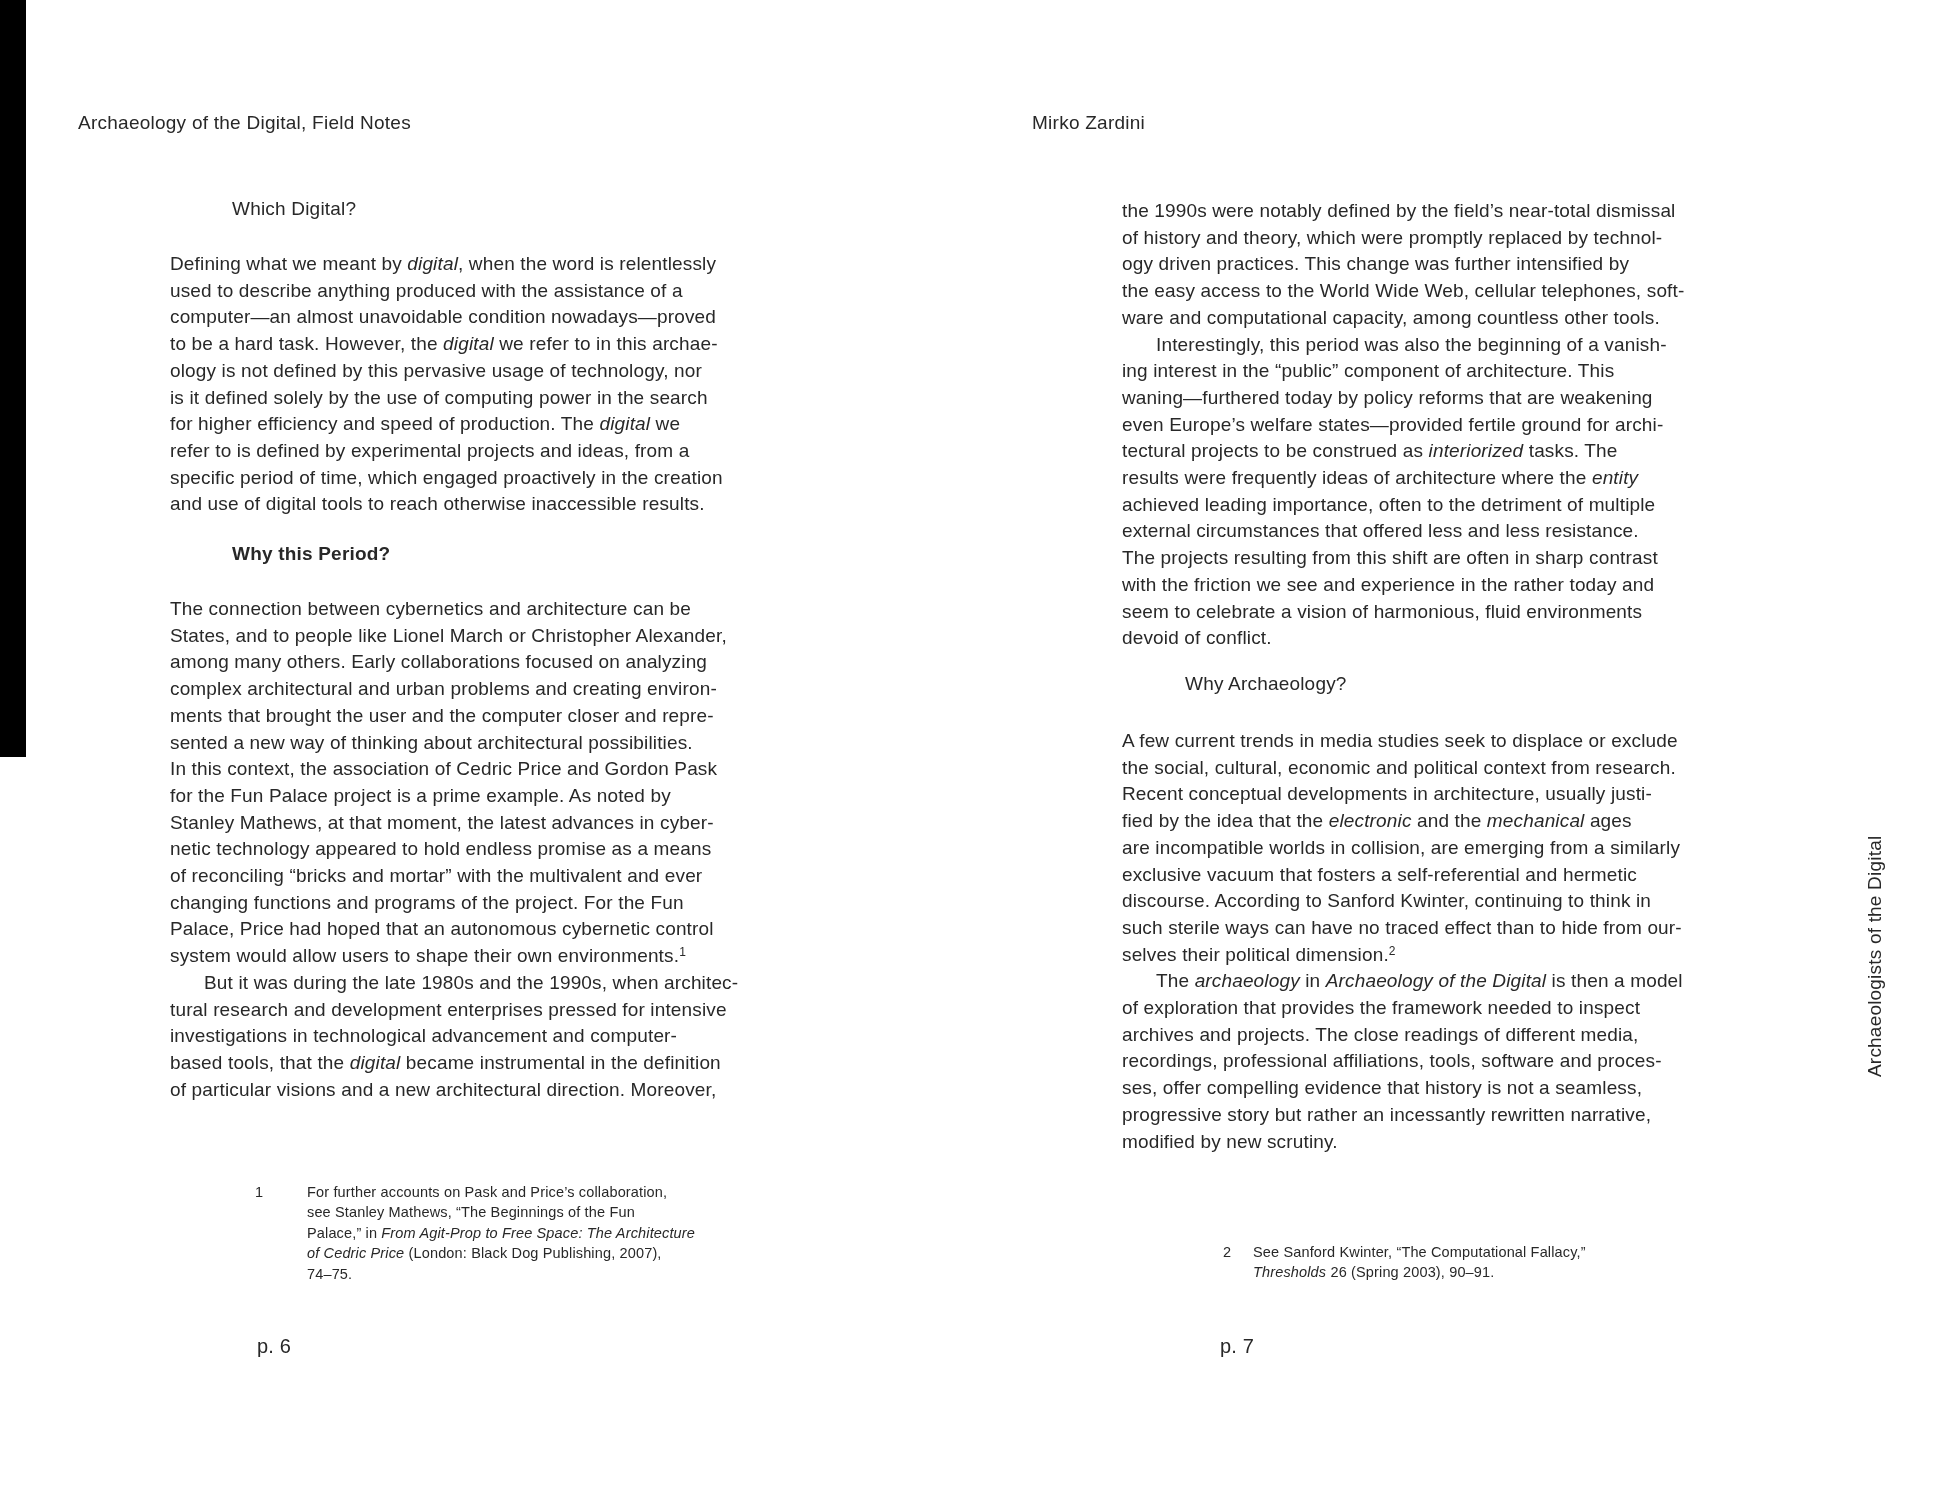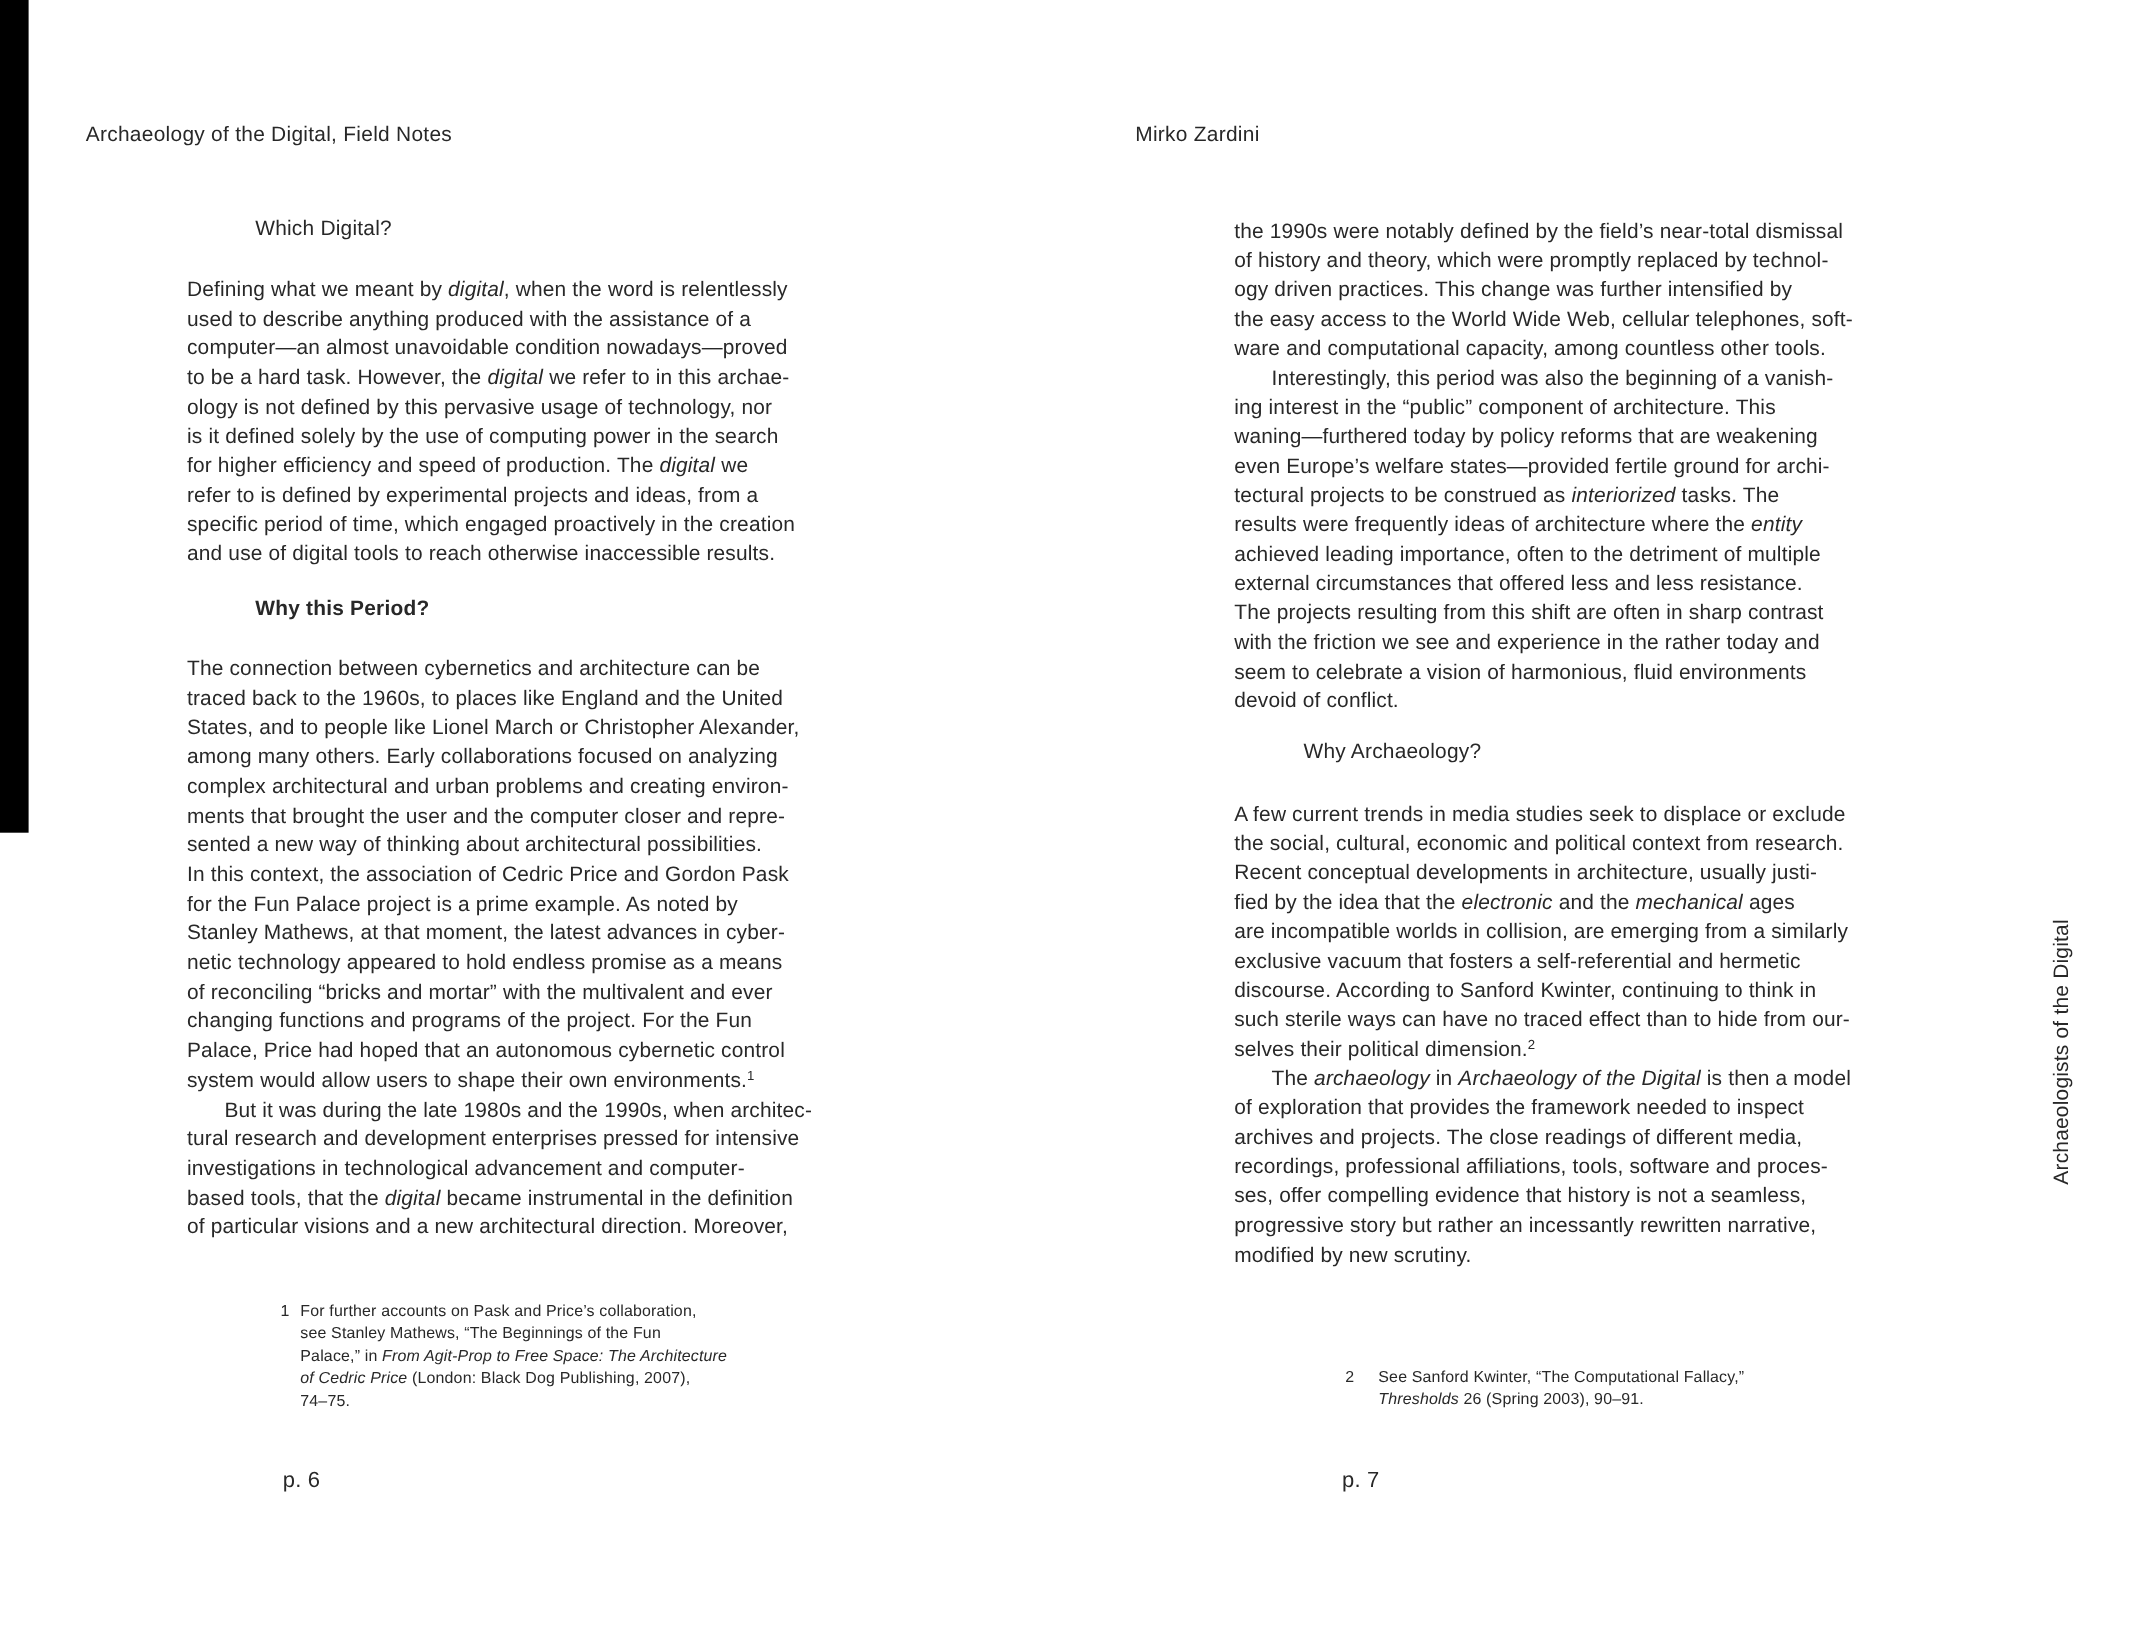--- a/index.html
+++ b/index.html
@@ -59,21 +59,21 @@
     font-size: 14.5px;
     line-height: 20.4px;
     letter-spacing: 0.15px;
   }
   .footnote .fn-num {
     position: absolute;
     left: 0;
     top: 0;
   }
   .footnote .fn-lines { white-space: nowrap; }
-  #footnote-1 .fn-lines { margin-left: 18px; }
+  #footnote-1 .fn-lines { margin-left: 52px; }
   #footnote-2 .fn-lines { margin-left: 30px; }
 
   .page-number {
     font-size: 20px;
     line-height: 24px;
     letter-spacing: 0.2px;
   }
 
   .spine-label {
     left: 1863px;
@@ -125,21 +125,20 @@
     <div class="line">for higher efficiency and speed of production. The <i>digital</i> we</div>
     <div class="line">refer to is defined by experimental projects and ideas, from a</div>
     <div class="line">specific period of time, which engaged proactively in the creation</div>
     <div class="line">and use of digital tools to reach otherwise inaccessible results.</div>
   </div>
 
 <div id="heading-period" class="abs section-heading">Why this Period?</div>
 
 <div id="para-2" class="abs body-text">
     <div class="line">The connection between cybernetics and architecture can be</div>
-    <div class="line">traced back to the 1960s, to places like England and the United</div>
     <div class="line">States, and to people like Lionel March or Christopher Alexander,</div>
     <div class="line">among many others. Early collaborations focused on analyzing</div>
     <div class="line">complex architectural and urban problems and creating environ-</div>
     <div class="line">ments that brought the user and the computer closer and repre-</div>
     <div class="line">sented a new way of thinking about architectural possibilities.</div>
     <div class="line">In this context, the association of Cedric Price and Gordon Pask</div>
     <div class="line">for the Fun Palace project is a prime example. As noted by</div>
     <div class="line">Stanley Mathews, at that moment, the latest advances in cyber-</div>
     <div class="line">netic technology appeared to hold endless promise as a means</div>
     <div class="line">of reconciling “bricks and mortar” with the multivalent and ever</div>

